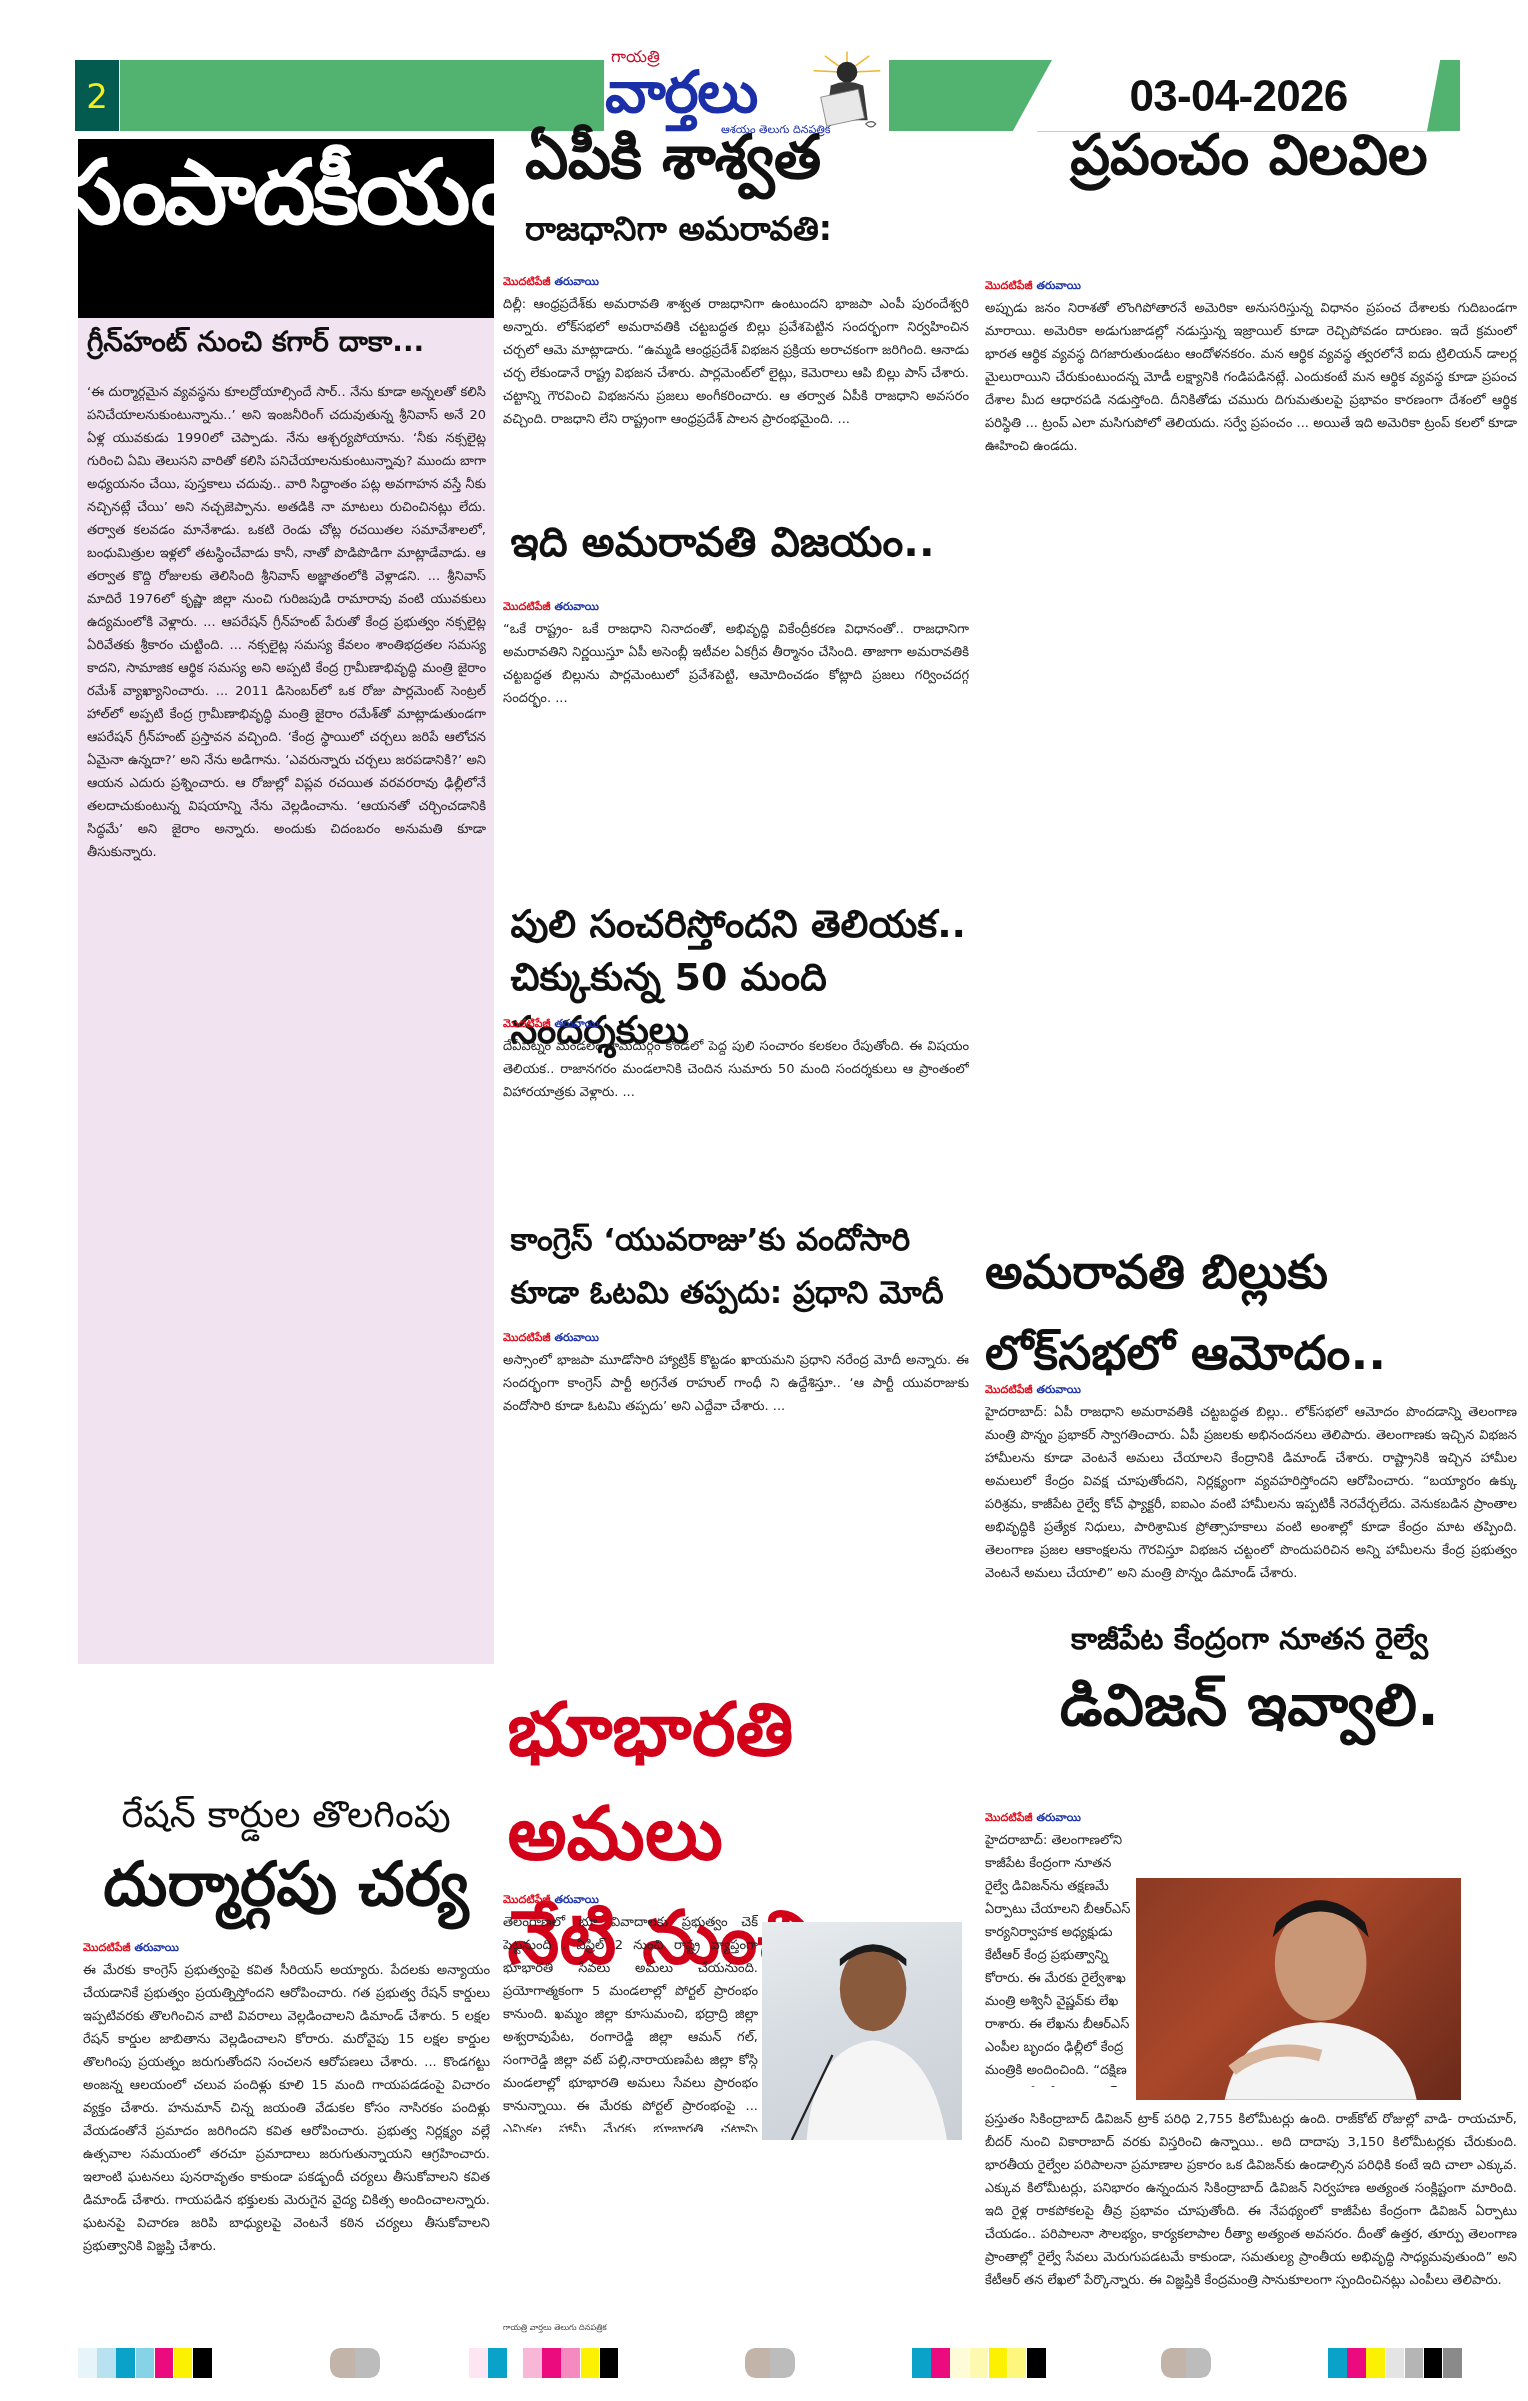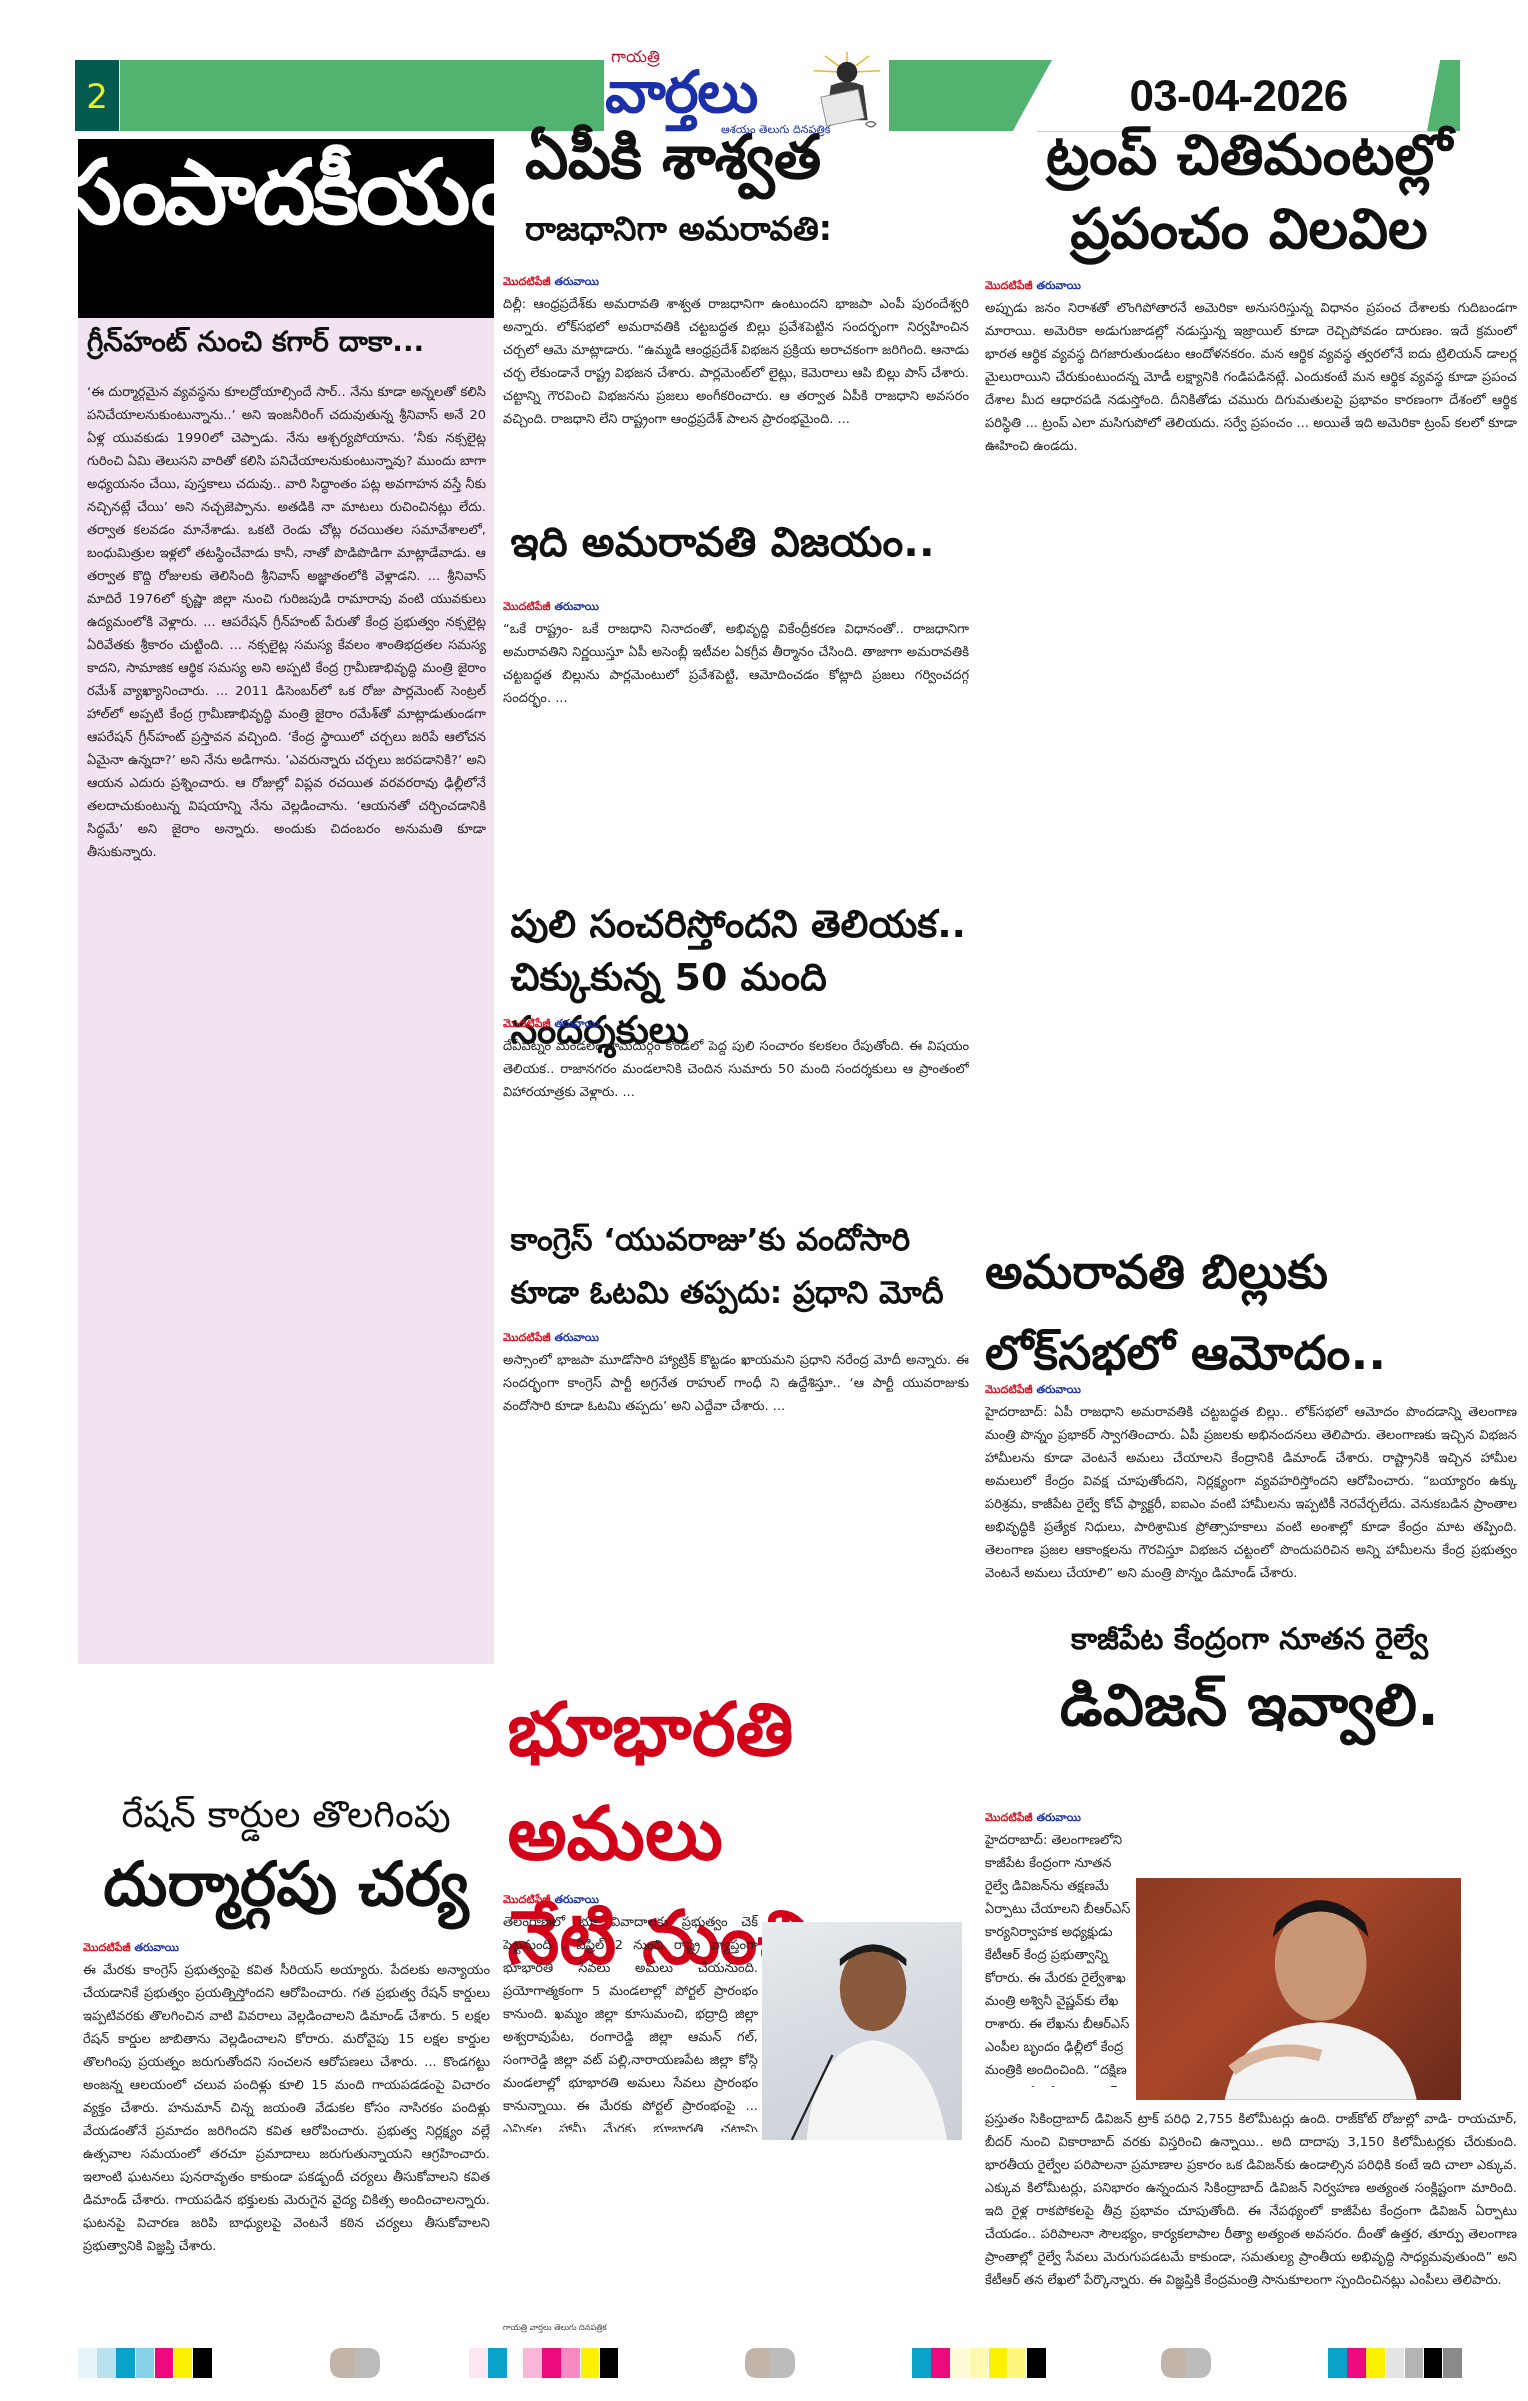--- a/index.html
+++ b/index.html
@@ -163,21 +163,20 @@
 </div>
 <div class="abs" style="left:503px; top:1893px; width:466px;">
   <span class="tag">
     <span class="t1">మొదటిపేజీ</span>
     <span class="t2">తరువాయి</span>
   </span>
   <div class="body-text" style="width:255px; height:222px; overflow:hidden;">తెలంగాణలో భూ వివాదాలకు ప్రభుత్వం చెక్ పెట్టనుంది . ఏప్రిల్ 2 నుంచి రాష్ట్ర వ్యాప్తంగా భూభారతి సేవలు అమలు చేయనుంది. ప్రయోగాత్మకంగా 5 మండలాల్లో పోర్టల్ ప్రారంభం కానుంది. ఖమ్మం జిల్లా కూసుమంచి, భద్రాద్రి జిల్లా అశ్వరావుపేట, రంగారెడ్డి జిల్లా ఆమన్ గల్, సంగారెడ్డి జిల్లా వట్ పల్లి,నారాయణపేట జిల్లా కోస్గి మండలాల్లో భూభారతి అమలు సేవలు ప్రారంభం కానున్నాయి. ఈ మేరకు పోర్టల్ ప్రారంభంపై ... ఎన్నికల హామీ మేరకు భూభారతి చట్టాన్ని తెచ్చామని, వ్యవసాయ భూముల క్రయవిక్రయాల సమయంలో సర్వే మ్యాపును జతపరిచే నిబంధనను కూడా అమలు చేస్తున్నామని పేర్కొన్నారు. ఈ ఐదు మండలాల్లో ప్రతీ సర్వే నంబర్‌కు ఆధార్ తరహాలోనే భూధార్ నంబర్‌ను కేటాయించనున్నట్లు మంత్రి పొంగులేటి తెలిపారు. ... ధరణిలో 36 మాడ్యూల్స్ ఉండగా.. వాటి గందరగోళానికి చెక్ పెడుతూ భూభారతిలో అన్నింటినీ ఒకే చాప్టర్ కిందకు తీసుకువచ్చినట్లు స్పష్టం చేశారు.</div>
 </div>
 
 <div class="abs right-h1">
-  <div>ట్రంప్ చితిమంటల్లో</div>
   <div>ప్రపంచం విలవిల</div>
 </div>
 <div class="abs" style="left:985px; top:279px; width:532px;">
   <span class="tag">
     <span class="t1">మొదటిపేజీ</span>
     <span class="t2">తరువాయి</span>
   </span>
   <div class="body-text" style="height:902px; overflow:hidden;">అప్పుడు జనం నిరాశతో లొంగిపోతారనే అమెరికా అనుసరిస్తున్న విధానం ప్రపంచ దేశాలకు గుదిబండగా మారాయి. అమెరికా అడుగుజాడల్లో నడుస్తున్న ఇజ్రాయిల్ కూడా రెచ్చిపోవడం దారుణం. ఇదే క్రమంలో భారత ఆర్థిక వ్యవస్థ దిగజారుతుండటం ఆందోళనకరం. మన ఆర్థిక వ్యవస్థ త్వరలోనే ఐదు ట్రిలియన్ డాలర్ల మైలురాయిని చేరుకుంటుందన్న మోడీ లక్ష్యానికి గండిపడినట్లే. ఎందుకంటే మన ఆర్థిక వ్యవస్థ కూడా ప్రపంచ దేశాల మీద ఆధారపడి నడుస్తోంది. దీనికితోడు చమురు దిగుమతులపై ప్రభావం కారణంగా దేశంలో ఆర్థిక పరిస్థితి ... ట్రంప్ ఎలా మసిగుపోలో తెలియదు. సర్వే ప్రపంచం ... అయితే ఇది అమెరికా ట్రంప్ కలలో కూడా ఊహించి ఉండదు.</div>
 </div>
 

